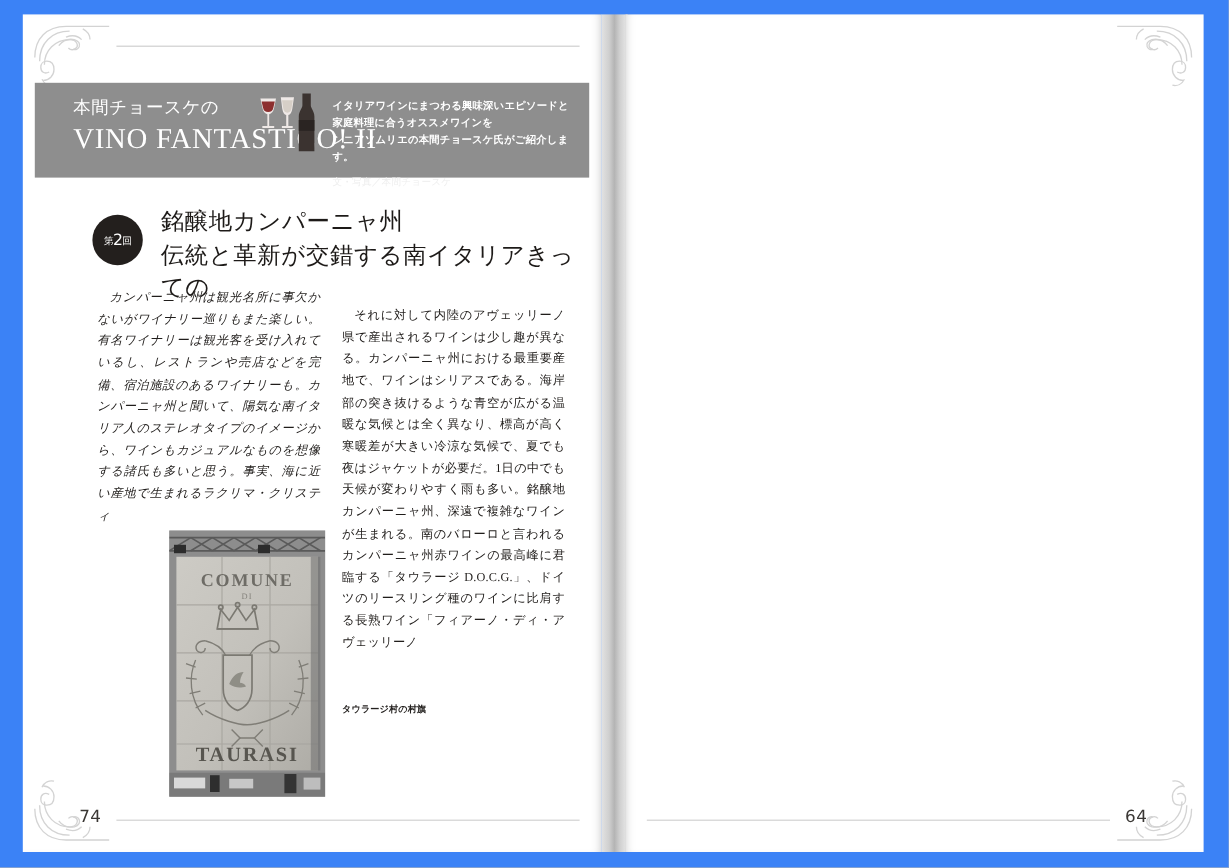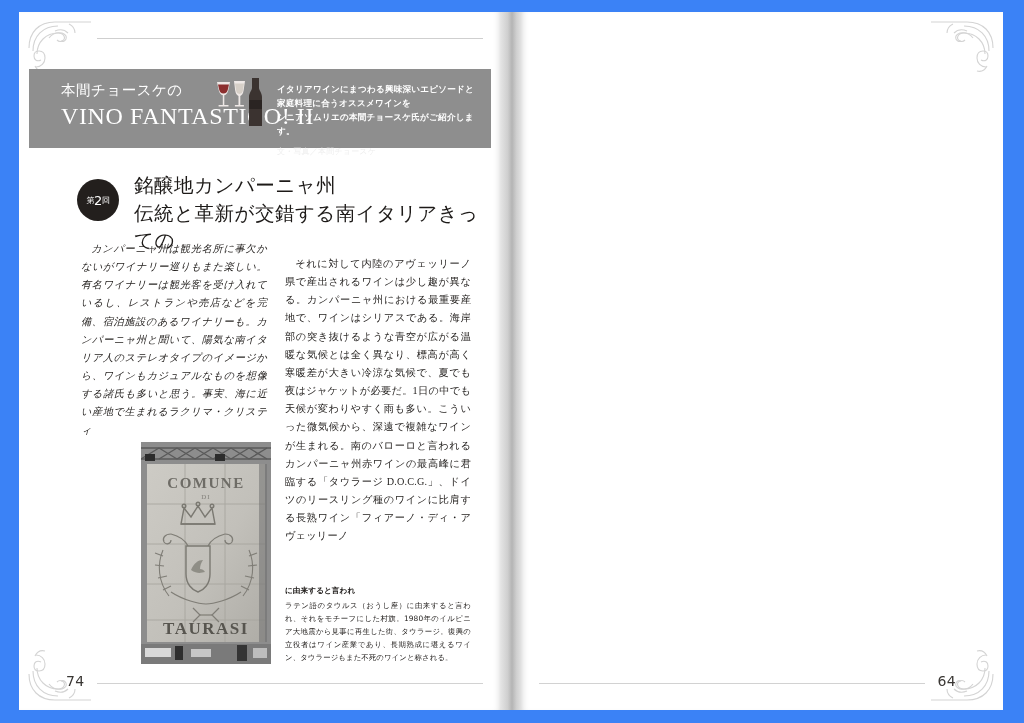--- a/index.html
+++ b/index.html
@@ -245,21 +245,21 @@
         <div>銘醸地カンパーニャ州</div>
         <div>伝統と革新が交錯する南イタリアきっての</div>
       </div>
     </div>
 
     <div class="body-col" id="lp-col1">
       <p>カンパーニャ州は観光名所に事欠かないがワイナリー巡りもまた楽しい。有名ワイナリーは観光客を受け入れているし、レストランや売店などを完備、宿泊施設のあるワイナリーも。カンパーニャ州と聞いて、陽気な南イタリア人のステレオタイプのイメージから、ワインもカジュアルなものを想像する諸氏も多いと思う。事実、海に近い産地で生まれるラクリマ・クリスティ</p>
     </div>
 
     <div class="body-col" id="lp-col2">
-      <p>それに対して内陸のアヴェッリーノ県で産出されるワインは少し趣が異なる。カンパーニャ州における最重要産地で、ワインはシリアスである。海岸部の突き抜けるような青空が広がる温暖な気候とは全く異なり、標高が高く寒暖差が大きい冷涼な気候で、夏でも夜はジャケットが必要だ。1日の中でも天候が変わりやすく雨も多い。こういった微気候から、深遠で複雑なワインが生まれる。南のバローロと言われるカンパーニャ州赤ワインの最高峰に君臨する「タウラージ D.O.C.G.」、ドイツのリースリング種のワインに比肩する長熟ワイン「フィアーノ・ディ・アヴェッリーノ</p>
+      <p>それに対して内陸のアヴェッリーノ県で産出されるワインは少し趣が異なる。カンパーニャ州における最重要産地で、ワインはシリアスである。海岸部の突き抜けるような青空が広がる温暖な気候とは全く異なり、標高が高く寒暖差が大きい冷涼な気候で、夏でも夜はジャケットが必要だ。1日の中でも天候が変わりやすく雨も多い。銘醸地カンパーニャ州、深遠で複雑なワインが生まれる。南のバローロと言われるカンパーニャ州赤ワインの最高峰に君臨する「タウラージ D.O.C.G.」、ドイツのリースリング種のワインに比肩する長熟ワイン「フィアーノ・ディ・アヴェッリーノ</p>
     </div>
 
     <div class="photo" id="photo-flag">
       <svg viewBox="0 0 130 222" width="130" height="222" preserveAspectRatio="none">
         <defs>
           <linearGradient id="tileG" x1="0" y1="0" x2="1" y2="1">
             <stop offset="0%" stop-color="#cdcbc5"></stop>
             <stop offset="55%" stop-color="#c2c0ba"></stop>
             <stop offset="100%" stop-color="#aeaca6"></stop>
           </linearGradient>
@@ -324,22 +324,21 @@
           <rect x="34" y="204" width="8" height="14" fill="#2e2e2e"></rect>
           <rect x="50" y="207" width="20" height="8" fill="#c7c7c7"></rect>
           <rect x="96" y="203" width="10" height="16" fill="#343434"></rect>
           <rect x="112" y="206" width="14" height="10" fill="#bdbdbd"></rect>
         </g>
         <rect x="118" y="22" width="8" height="178" fill="#6f6f6f" opacity=".55"></rect>
       </svg>
     </div>
 
     <div class="caption" id="cap-flag">
-      <span class="cap-title">に由来すると言われ</span>
-      <span>ラテン語のタウルス（おうし座）に由来すると言われ、それをモチーフにした村旗。1980年のイルピニア大地震から見事に再生した街、タウラージ。復興の立役者はワイン産業であり、長期熟成に堪えるワイン、タウラージもまた不死のワインと称される。</span>
+      <span class="cap-title">タウラージ村の村旗</span>
     </div>
 
     <div class="folio" id="folio-left">74</div>
   </div>
 
   <div class="page right">
 
     <div class="corner c-tr">
       <svg viewBox="0 0 72 72">
           <g fill="none" stroke="#a8a8a8" stroke-width="1.1">

